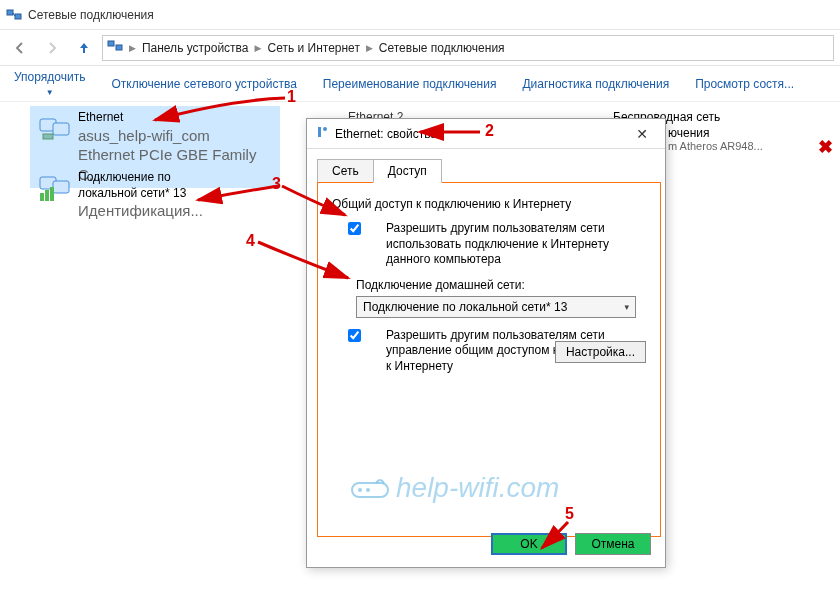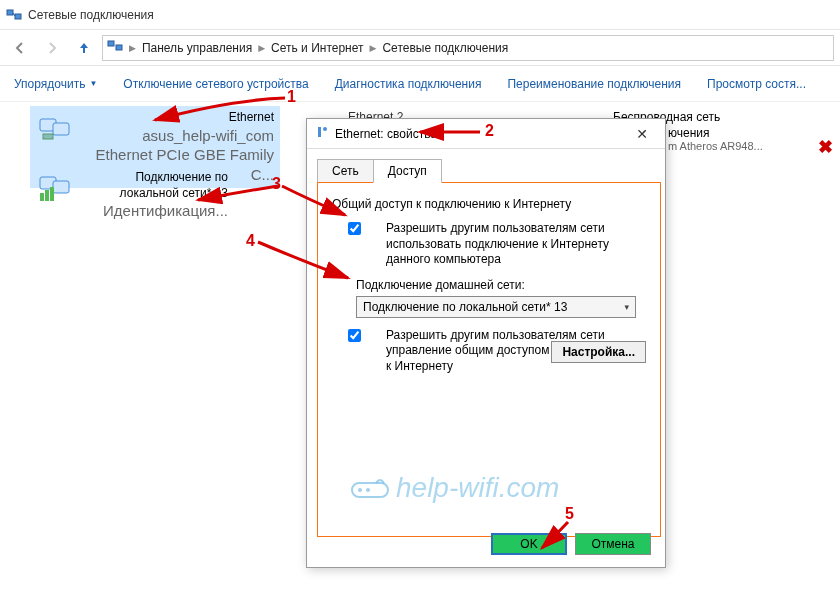--- a/index.html
+++ b/index.html
@@ -51,36 +51,36 @@
   .addrbox .crumb { color: #222; }
   
   .toolbar {
     height: 36px;
     display: flex;
     align-items: center;
     padding: 0 14px;
     gap: 26px;
     border-bottom: 1px solid #eee;
   }
-  .toolbar .item { color: #1a5ca8; cursor: pointer; display:flex; align-items:center; gap:4px;}
+  .toolbar .item { color: #1a5ca8; cursor: pointer; display:flex; align-items:center; gap:4px;flex-direction:column;}
   .toolbar .chev { font-size: 8px; color:#1a5ca8;}
   
   .content {
     position: relative;
     height: 494px;
   }
   .conn {
     position: absolute;
     width: 250px;
     display: flex;
     padding: 4px 6px;
   }
   .conn.selected { background: #cde8ff; }
   .conn .cicon { width: 36px; height: 36px; display:flex; align-items:center; justify-content:center; flex-shrink:0;}
-  .conn .ctext { margin-left: 6px; line-height: 1.3; text-align: right; }
+  .conn .ctext { margin-left: 6px; line-height: 1.3; }
   .conn .cname { color: #000; }
   .conn .csub  { color: #666; font-size: 15px; }
   
   .dialog {
     position: absolute;
     left: 306px; top: 118px;
     width: 360px; height: 450px;
     background: #fff;
     border: 1px solid #9a9a9a;
     box-shadow: 2px 2px 10px rgba(0,0,0,0.2);
@@ -129,21 +129,21 @@
     background: #f5f5f5;
   }
   .select .arrow { font-size: 9px; color:#444;}
   .cfgbtn {
     position: absolute;
     right: 14px; top: 158px;
     height: 22px;
     padding: 0 10px;
     border: 1px solid #888;
     background: #f0f0f0;
-    display:flex; align-items:center;font-weight:bold;
+    display:flex; align-items:center;
   }
   .dlg-buttons {
     position: absolute;
     right: 14px; bottom: 12px;
     display:flex; gap:8px;
   }
   .btn {
     height: 22px; width: 76px;
     border: 1px solid #888;
     background: #22c55e;
@@ -204,36 +204,36 @@
       </svg>
   </div>
   <div class="addrbox">
     <span>
       <svg width="16" height="16">
           <rect x="1" y="3" width="6" height="5" fill="#4a90d9" stroke="#2a5a99"></rect>
           <rect x="9" y="7" width="6" height="5" fill="#4a90d9" stroke="#2a5a99"></rect>
         </svg>
     </span>
     <span class="sep">▶</span>
-    <span class="crumb">Панель управления</span>
+    <span class="crumb">Панель устройства</span>
     <span class="sep">▶</span>
     <span class="crumb">Сеть и Интернет</span>
     <span class="sep">▶</span>
     <span class="crumb">Сетевые подключения</span>
   </div>
 </div>
 
 <div class="toolbar">
   <span class="item">
     <span>Упорядочить</span>
     <span class="chev">▼</span>
   </span>
   <span class="item">Отключение сетевого устройства</span>
+  <span class="item">Переименование подключения</span>
   <span class="item">Диагностика подключения</span>
-  <span class="item">Переименование подключения</span>
   <span class="item">Просмотр состя...</span>
 </div>
 
 <div class="content">
 
   <div class="conn selected" style="left:30px; top:4px;">
     <span class="cicon">
       <svg width="34" height="30">
           <rect x="3" y="6" width="16" height="12" rx="2" fill="#cfe6ff" stroke="#4a90d9"></rect>
           <rect x="16" y="10" width="16" height="12" rx="2" fill="#cfe6ff" stroke="#4a90d9"></rect>

